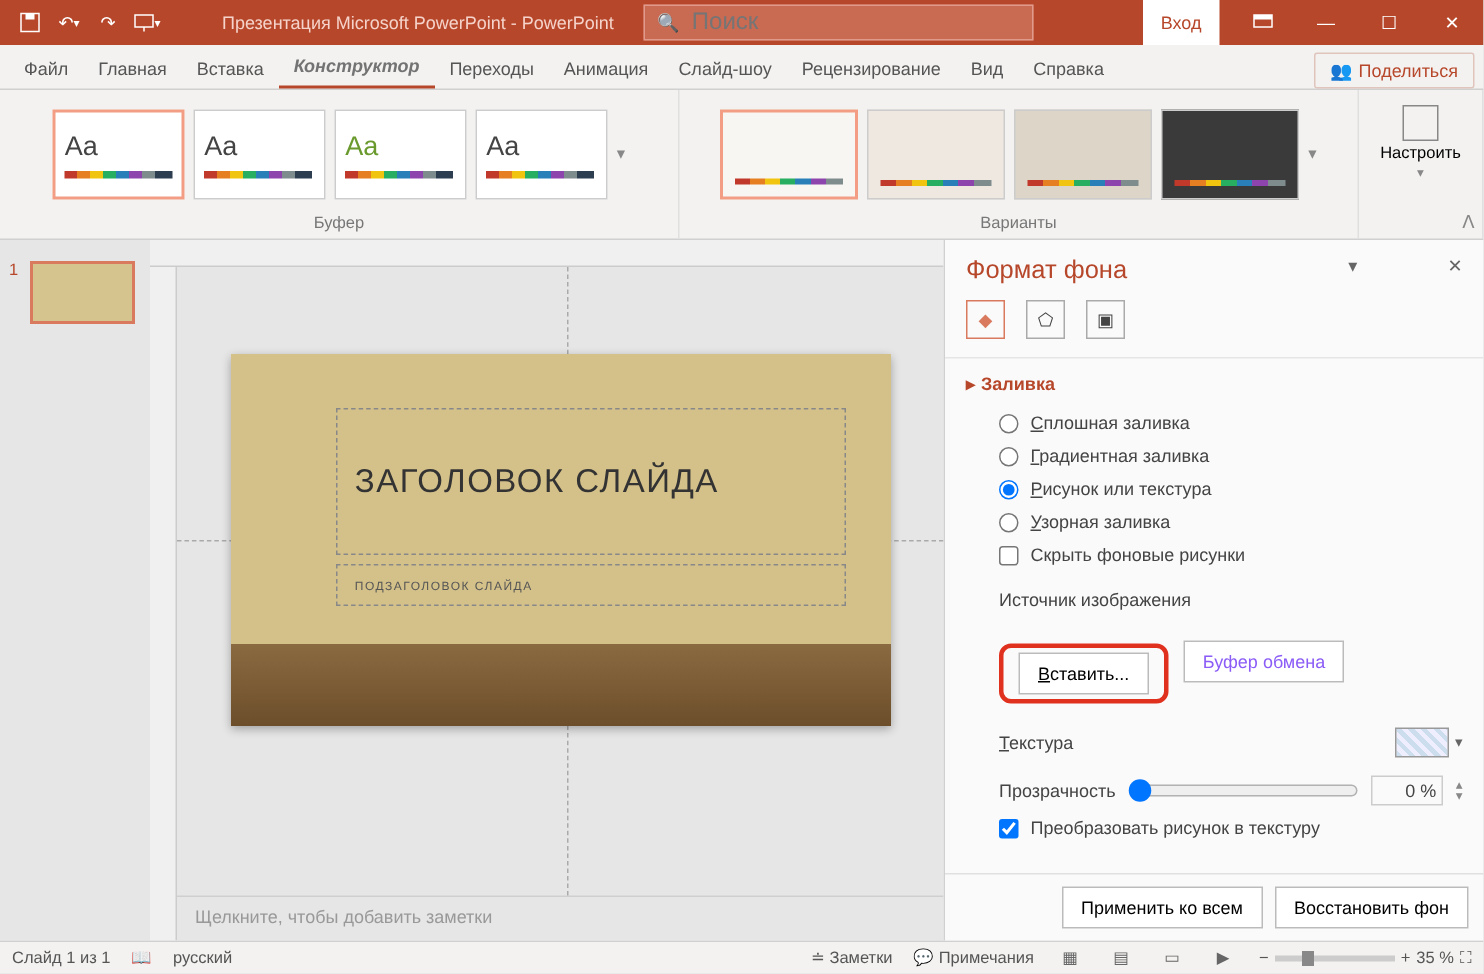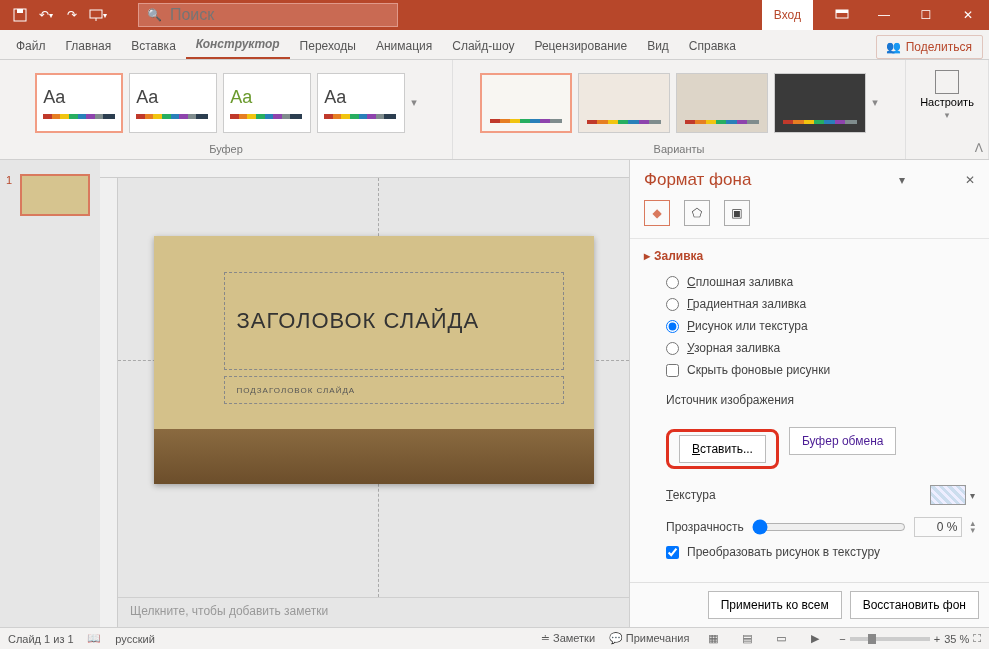--- a/index.html
+++ b/index.html
@@ -58,34 +58,34 @@
 .slide .title-box { position: absolute; left: 70px; right: 30px; top: 36px; height: 98px; border: 1px dashed #888; display: flex; align-items: center; padding-left: 12px; }
 .slide .title-box span { font-size: 22px; letter-spacing: 1px; color: #333; }
 .slide .sub-box { position: absolute; left: 70px; right: 30px; top: 140px; height: 28px; border: 1px dashed #888; display: flex; align-items: center; padding-left: 12px; }
 .slide .sub-box span { font-size: 8px; letter-spacing: 1px; color: #555; }
 .guide-h { position: absolute; left: 0; right: 0; border-top: 1px dashed #aaa; }
 .guide-v { position: absolute; top: 0; bottom: 0; border-left: 1px dashed #aaa; }
 .notes { height: 30px; border-top: 1px solid #cfcfcf; padding: 6px 12px; font-size: 12px; color: #999; }
 
 
 .pane { width: 360px; background: #fafafa; border-left: 1px solid #d0d0d0; display: flex; flex-direction: column; font-size: 12px; color: #444; }
-.pane-hdr { display: flex; align-items: center; padding: 10px 14px 4px; gap: 48px; }
+.pane-hdr { display: flex; align-items: flex-start; padding: 10px 14px 4px; gap: 48px; }
 .pane-hdr .ttl { color: #b7472a; font-size: 17px; flex: 1; }
 .pane-hdr .x { color: #666; cursor: pointer; margin-left: 12px; }
 .pane-icons { display: flex; gap: 14px; padding: 6px 14px 12px; border-bottom: 1px solid #e5e5e5; }
 .pane-icons .pi { width: 26px; height: 26px; border: 1px solid #aaa; display: flex; align-items: center; justify-content: center; cursor: pointer; }
 .pane-icons .pi.sel { border-color: #d9795d; color: #d9795d; }
 .pane-body { flex: 1; overflow: auto; padding: 10px 14px; }
 .sec-hdr { color: #b7472a; font-weight: 600; margin-bottom: 8px; display: flex; align-items: center; gap: 4px; cursor: pointer; }
 .radio-row, .check-row { display: flex; align-items: center; gap: 8px; padding: 4px 0 4px 22px; cursor: pointer; }
 .radio-row input, .check-row input { cursor: pointer; }
 .src-lbl { padding: 12px 0 6px 22px; }
 .btn-row { display: flex; gap: 10px; padding-left: 22px; align-items: center; margin-bottom: 8px; }
 .btn { border: 1px solid #bbb; background: #fff; padding: 6px 12px; cursor: pointer; font-size: 12px; }
-.btn.disabled { color: #4c1d95; }
+.btn.disabled { color: #8b5cf6; }
 .highlight { border: 3px solid #e0311f; border-radius: 8px; padding: 3px 10px; margin-top: 16px; }
 .tex-row { display: flex; align-items: center; justify-content: space-between; padding: 8px 0 8px 22px; text-align: right; }
 .tex-swatch { width: 36px; height: 20px; border: 1px solid #999; background: repeating-linear-gradient(45deg,#cde,#cde 3px,#eef 3px,#eef 6px); cursor: pointer; }
 .slider-row { display: flex; align-items: center; gap: 8px; padding: 4px 0 4px 22px; }
 .slider-row input[type=range] { flex: 1; }
 .pct { width: 48px; border: 1px solid #ccc; padding: 2px 4px; text-align: right; }
 .pane-ftr { border-top: 1px solid #e0e0e0; padding: 8px 10px; display: flex; gap: 8px; justify-content: flex-end; }
 
 
 .status { height: 22px; background: #f3f2f1; border-top: 1px solid #d0d0d0; display: flex; align-items: center; font-size: 11px; color: #555; padding: 0 8px; gap: 14px; }
@@ -112,20 +112,21 @@
     <div class="qbtn">↶ <span style="font-size:8px">▾</span></div>
     <div class="qbtn">↷</div>
     <div class="qbtn">
         <svg width="14" height="14" viewBox="0 0 14 14">
           <rect x="1" y="2" width="12" height="8" fill="none" stroke="#fff"></rect>
           <line x1="7" y1="10" x2="7" y2="13" stroke="#fff"></line>
         </svg> 
         <span style="font-size:8px">▾</span>
       </div>
   </div>
+  <div class="doc-title">Презентация Microsoft PowerPoint - PowerPoint</div>
   <div class="search">
     <span>🔍</span>
     <input placeholder="Поиск" style="">
   </div>
   <div class="right">
     <button class="login">Вход</button>
     <div class="wbtn">
         <svg width="14" height="12">
           <rect x="1" y="1" width="12" height="8" fill="none" stroke="#fff"></rect>
           <rect x="1" y="1" width="12" height="3" fill="#fff"></rect>

